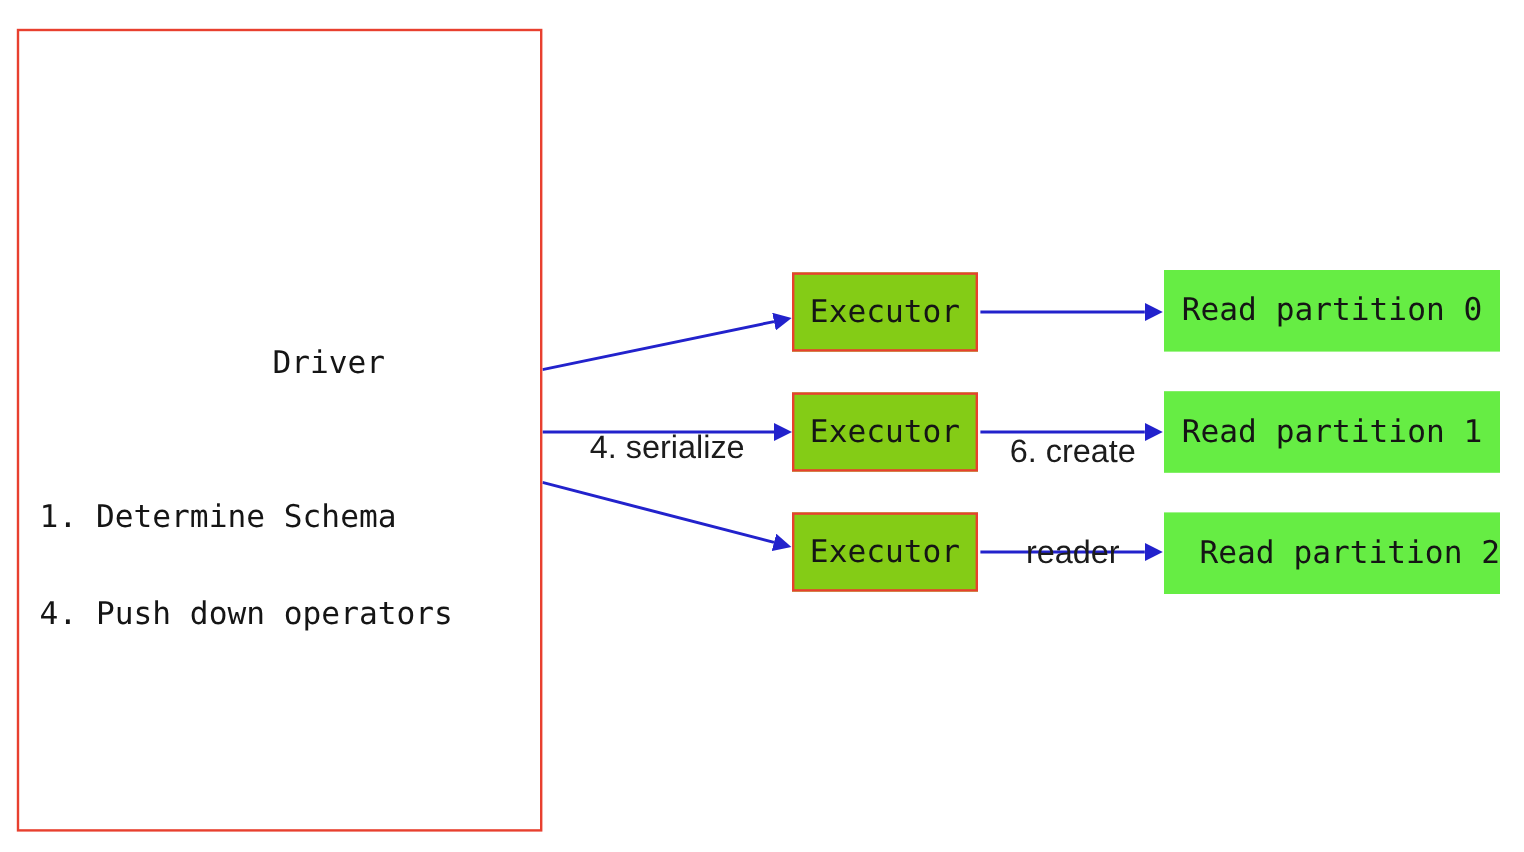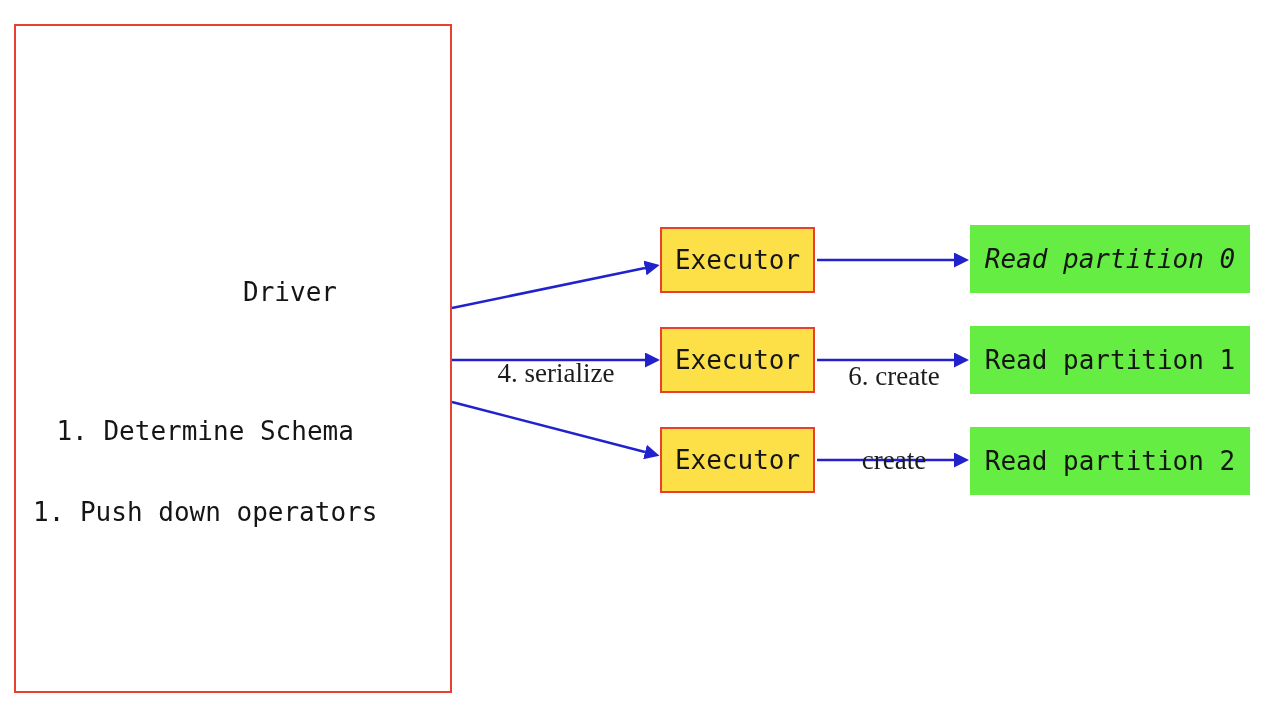--- a/index.html
+++ b/index.html
@@ -32,65 +32,63 @@
   .arrowhead-fill { fill: var(--arrow); }
   .driver-box {
     position: absolute;
     left: 14px; top: 24px;
     width: 438px; height: 669px;
     border: 2px solid var(--box-border);
     background: #ffffff;
   }
   .driver-title {
     position: absolute;
-    left: 14px; top: 279px;
+    left: 14px; top: 290px;
     width: 520px;
     text-align: center;
     font-size: 26px;
     line-height: 27px;
     white-space: pre;
-    margin-left: 16px;
   }
   .driver-steps {
     position: absolute;
     left: 33px; top: 364px;
     font-size: 26px;
     line-height: 27px;
     white-space: pre;
-    text-align: center;
   }
   .node {
     position: absolute;
     display: flex;
     align-items: center;
     justify-content: center;
     font-size: 26px;
     white-space: pre;
   }
   .executor {
     left: 660px;
     width: 155px; height: 66px;
     border: 2px solid var(--box-border);
-    background: #fde047;
+    background: #84cc16;
   }
   .executor.e1 { top: 227px; }
   .executor.e2 { top: 327px; }
   .executor.e3 { top: 427px; }
   .partition {
     left: 970px;
     width: 280px; height: 68px;
     background: var(--partition-fill);
   }
-  .partition.p1 { top: 225px; font-style: italic; }
+  .partition.p1 { top: 225px; }
   .partition.p2 { top: 326px; }
-  .partition.p3 { top: 427px; }
+  .partition.p3 { top: 427px; justify-content: flex-end; }
   .edge-label {
     position: absolute;
     text-align: center;
-    font-family: Liberation Serif, serif;
+    font-family: Liberation Sans, sans-serif;
     font-size: 27px;
     line-height: 28px;
     color: #1c1c1c;
     white-space: pre;
   }
   .label-serialize { left: 466px; top: 303px; width: 180px; }
   .label-reader    { left: 820px; top: 306px; width: 148px; }
 </style>
 </head>
 <body>
@@ -110,21 +108,21 @@
     <path class="arrow" d="M 817 360 L 954 360" marker-end="url(#arrowhead)"></path>
     <path class="arrow" d="M 817 460 L 954 460" marker-end="url(#arrowhead)"></path>
   </svg>
 
   <div class="driver-box"></div>
 
   <div class="driver-title">Driver</div>
 
   <div class="driver-steps">
     <div>1. Determine Schema</div>
-    <div>1. Push down operators</div>
+    <div>4. Push down operators</div>
   </div>
 
   <div class="node executor e1">
     <span>Executor</span>
   </div>
   <div class="node executor e2">
     <span>Executor</span>
   </div>
   <div class="node executor e3">
     <span>Executor</span>
@@ -139,16 +137,16 @@
   <div class="node partition p3">
     <span>Read partition 2</span>
   </div>
 
   <div class="edge-label label-serialize">
     <div>4. serialize</div>
   </div>
 
   <div class="edge-label label-reader">
     <div>6. create</div>
-    <div>create</div>
+    <div>reader</div>
   </div>
 
 </div>
 
 </body></html>

